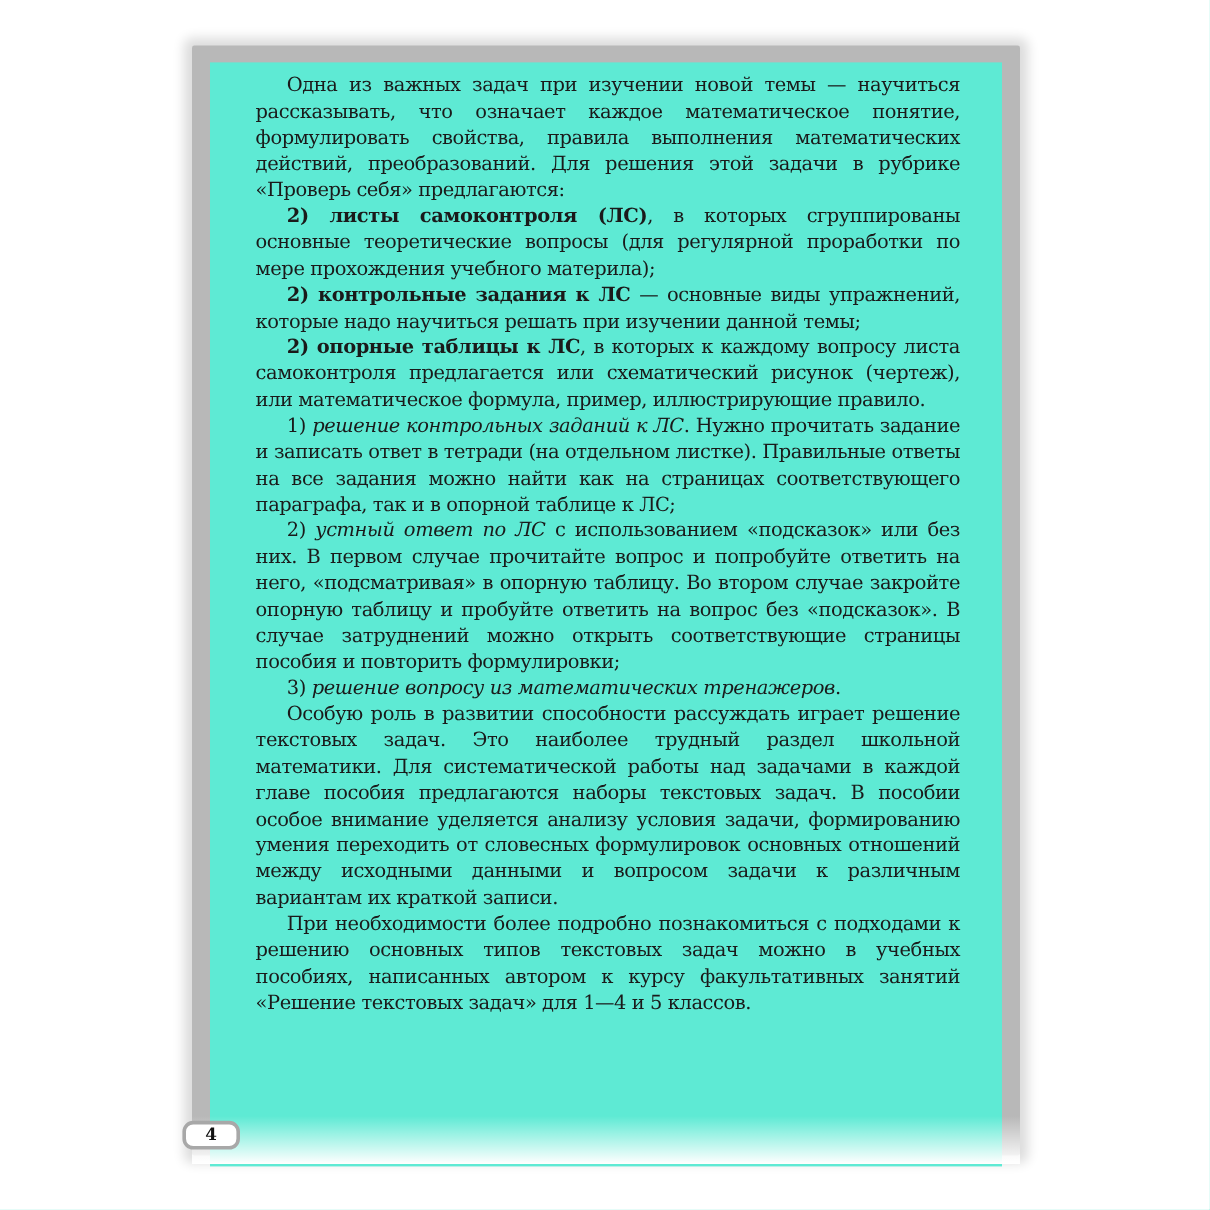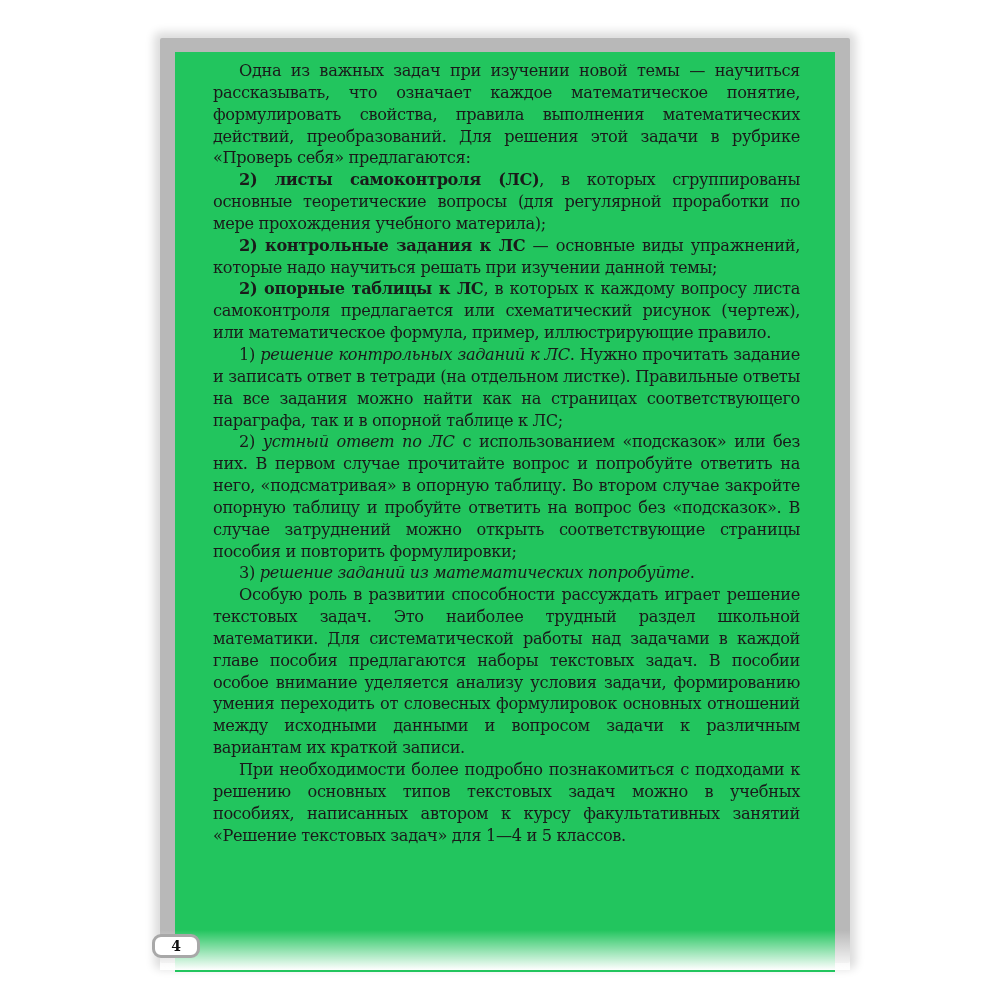--- a/index.html
+++ b/index.html
@@ -9,21 +9,21 @@
       background: #b8b8b8;
       box-shadow: 0 0 10px 6px #dcdcdc;
       border-radius: 2px;
     }
     .frame-bottom-fade {
       position: absolute; left: 160px; top: 930px; width: 690px; height: 40px;
       background: linear-gradient(to bottom, rgba(255,255,255,0), #ffffff);
     }
     .page {
       position: absolute; left: 175px; top: 52px; width: 660px; height: 920px;
-      background: #22c55e;
+      background: #5eead4;
     }
     .content {
       position: absolute; left: 38px; top: 8px; width: 587px;
       font-family: "DejaVu Serif", "Liberation Serif", serif;
       font-size: 16.2px; line-height: 21.85px; color: #1a1a1a;
       text-align: justify; letter-spacing: -0.35px;
     }
     .content p { margin: 0; text-indent: 26px; }
     .b { font-weight: bold; }
     .i { font-style: italic; }
@@ -39,19 +39,19 @@
 
 <div class="frame"></div>
 <div class="page">
   <div class="content">
     <p><span>Одна из важных задач при изучении новой темы — научиться рассказывать, что означает каждое математическое понятие, формулировать свойства, правила выполнения математических действий, преобразований. Для решения этой задачи в рубрике «Проверь себя» предлагаются:</span></p>
     <p><span class="b">2) листы самоконтроля (ЛС)</span><span>, в которых сгруппированы основные теоретические вопросы (для регулярной проработки по мере прохождения учебного материла);</span></p>
     <p><span class="b">2) контрольные задания к ЛС</span><span> — основные виды упражнений, которые надо научиться решать при изучении данной темы;</span></p>
     <p><span class="b">2) опорные таблицы к ЛС</span><span>, в которых к каждому вопросу листа самоконтроля предлагается или схематический рисунок (чертеж), или математическое формула, пример, иллюстрирующие правило.</span></p>
     <p><span>1) </span><span class="i">решение контрольных заданий к ЛС</span><span>. Нужно прочитать задание и записать ответ в тетради (на отдельном листке). Правильные ответы на все задания можно найти как на страницах соответствующего параграфа, так и в опорной таблице к ЛС;</span></p>
     <p><span>2) </span><span class="i">устный ответ по ЛС</span><span> с использованием «подсказок» или без них. В первом случае прочитайте вопрос и попробуйте ответить на него, «подсматривая» в опорную таблицу. Во втором случае закройте опорную таблицу и пробуйте ответить на вопрос без «подсказок». В случае затруднений можно открыть соответствующие страницы пособия и повторить формулировки;</span></p>
-    <p><span>3) </span><span class="i">решение заданий из математических попробуйте</span><span>.</span></p>
+    <p><span>3) </span><span class="i">решение вопросу из математических тренажеров</span><span>.</span></p>
     <p><span>Особую роль в развитии способности рассуждать играет решение текстовых задач. Это наиболее трудный раздел школьной математики. Для систематической работы над задачами в каждой главе пособия предлагаются наборы текстовых задач. В пособии особое внимание уделяется анализу условия задачи, формированию умения переходить от словесных формулировок основных отношений между исходными данными и вопросом задачи к различным вариантам их краткой записи.</span></p>
     <p><span>При необходимости более подробно познакомиться с подходами к решению основных типов текстовых задач можно в учебных пособиях, написанных автором к курсу факультативных занятий «Решение текстовых задач» для 1—4 и 5 классов.</span></p>
   </div>
 </div>
 <div class="frame-bottom-fade"></div>
 <div class="page-number">4</div>
 
 </body></html>

